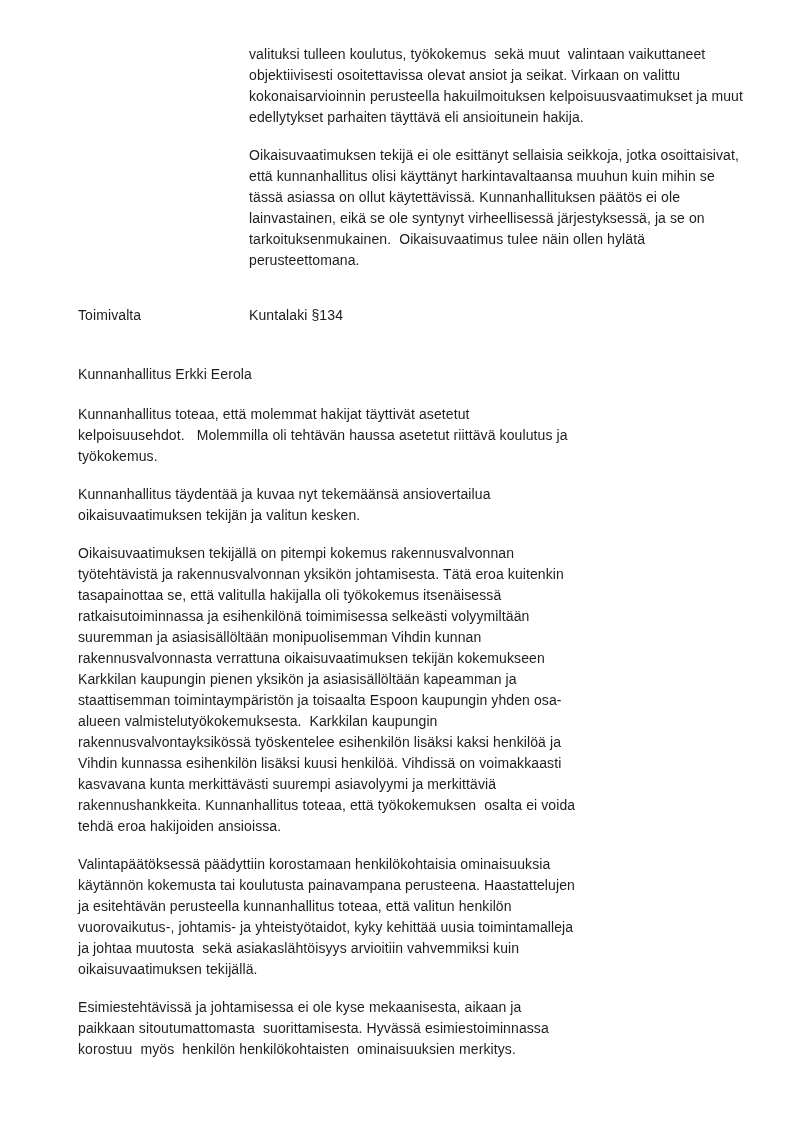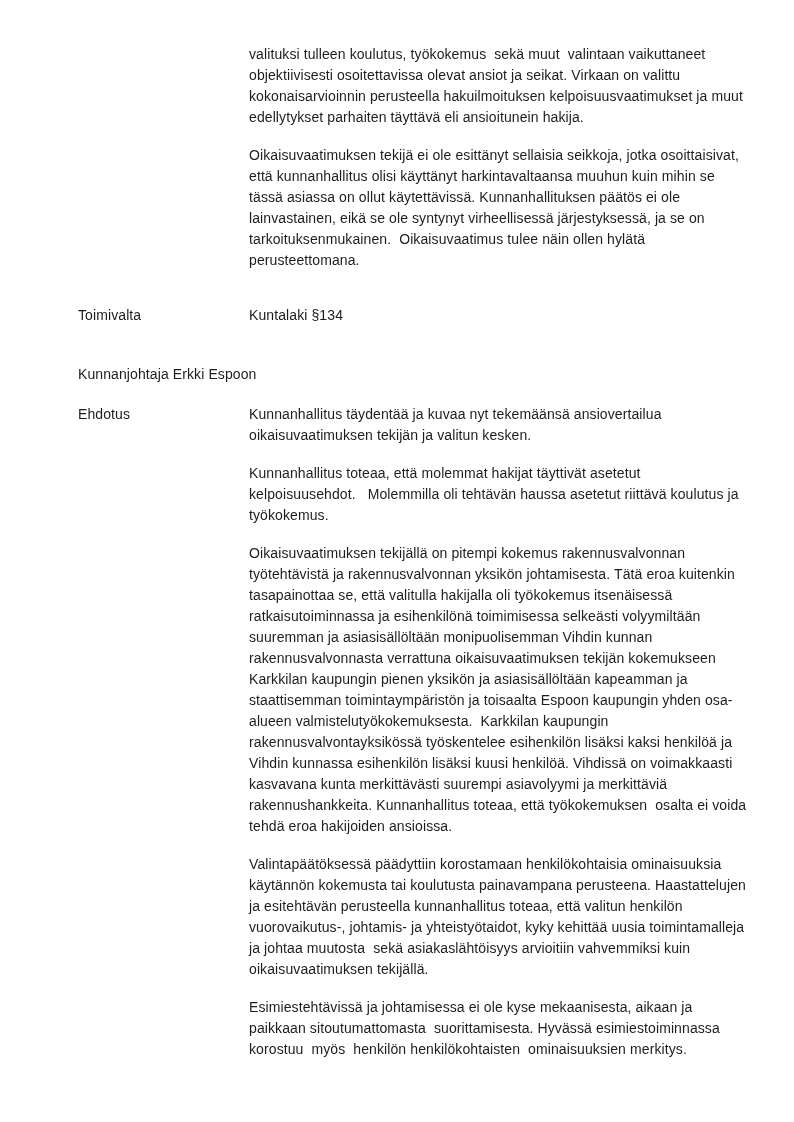--- a/index.html
+++ b/index.html
@@ -65,28 +65,27 @@
 
     <section class="row field">
       <div class="label-col">Toimivalta</div>
       <div class="body-col">Kuntalaki §134</div>
     </section>
 
     <section class="row field">
     </section>
 
     <section class="row field">
-      <div class="body-col">Kunnanjohtaja  Erkki Espoon</div>
+      <div class="body-col">Kunnanhallitus  Erkki Eerola</div>
     </section>
 
     <section class="row">
-      <div class="label-col">Ehdotus</div>
       <div class="body-col">
+        <p class="para">Kunnanhallitus toteaa, että molemmat hakijat täyttivät asetetut kelpoisuusehdot.   Molemmilla oli tehtävän haussa asetetut riittävä koulutus ja työkokemus.</p>
         <p class="para">Kunnanhallitus täydentää ja kuvaa nyt tekemäänsä ansiovertailua oikaisuvaatimuksen tekijän ja valitun kesken.</p>
-        <p class="para">Kunnanhallitus toteaa, että molemmat hakijat täyttivät asetetut kelpoisuusehdot.   Molemmilla oli tehtävän haussa asetetut riittävä koulutus ja työkokemus.</p>
         <p class="para">Oikaisuvaatimuksen tekijällä on pitempi kokemus rakennusvalvonnan työtehtävistä ja rakennusvalvonnan yksikön johtamisesta. Tätä eroa kuitenkin tasapainottaa se, että valitulla hakijalla oli työkokemus itsenäisessä ratkaisutoiminnassa ja esihenkilönä toimimisessa selkeästi volyymiltään suuremman ja asiasisällöltään monipuolisemman Vihdin kunnan rakennusvalvonnasta verrattuna oikaisuvaatimuksen tekijän kokemukseen Karkkilan kaupungin pienen yksikön ja asiasisällöltään kapeamman ja staattisemman toimintaympäristön ja toisaalta Espoon kaupungin yhden osa-alueen valmistelutyökokemuksesta.  Karkkilan kaupungin rakennusvalvontayksikössä työskentelee esihenkilön lisäksi kaksi henkilöä ja Vihdin kunnassa esihenkilön lisäksi kuusi henkilöä. Vihdissä on voimakkaasti kasvavana kunta merkittävästi suurempi asiavolyymi ja merkittäviä rakennushankkeita. Kunnanhallitus toteaa, että työkokemuksen  osalta ei voida tehdä eroa hakijoiden ansioissa.</p>
         <p class="para">Valintapäätöksessä päädyttiin korostamaan henkilökohtaisia ominaisuuksia käytännön kokemusta tai koulutusta painavampana perusteena. Haastattelujen ja esitehtävän perusteella kunnanhallitus toteaa, että valitun henkilön vuorovaikutus-, johtamis- ja yhteistyötaidot, kyky kehittää uusia toimintamalleja ja johtaa muutosta  sekä asiakaslähtöisyys arvioitiin vahvemmiksi kuin oikaisuvaatimuksen tekijällä.</p>
         <p class="para">Esimiestehtävissä ja johtamisessa ei ole kyse mekaanisesta, aikaan ja paikkaan sitoutumattomasta  suorittamisesta. Hyvässä esimiestoiminnassa korostuu  myös  henkilön henkilökohtaisten  ominaisuuksien merkitys.</p>
       </div>
     </section>
 
   </main>
 </div>
 
 </body></html>

